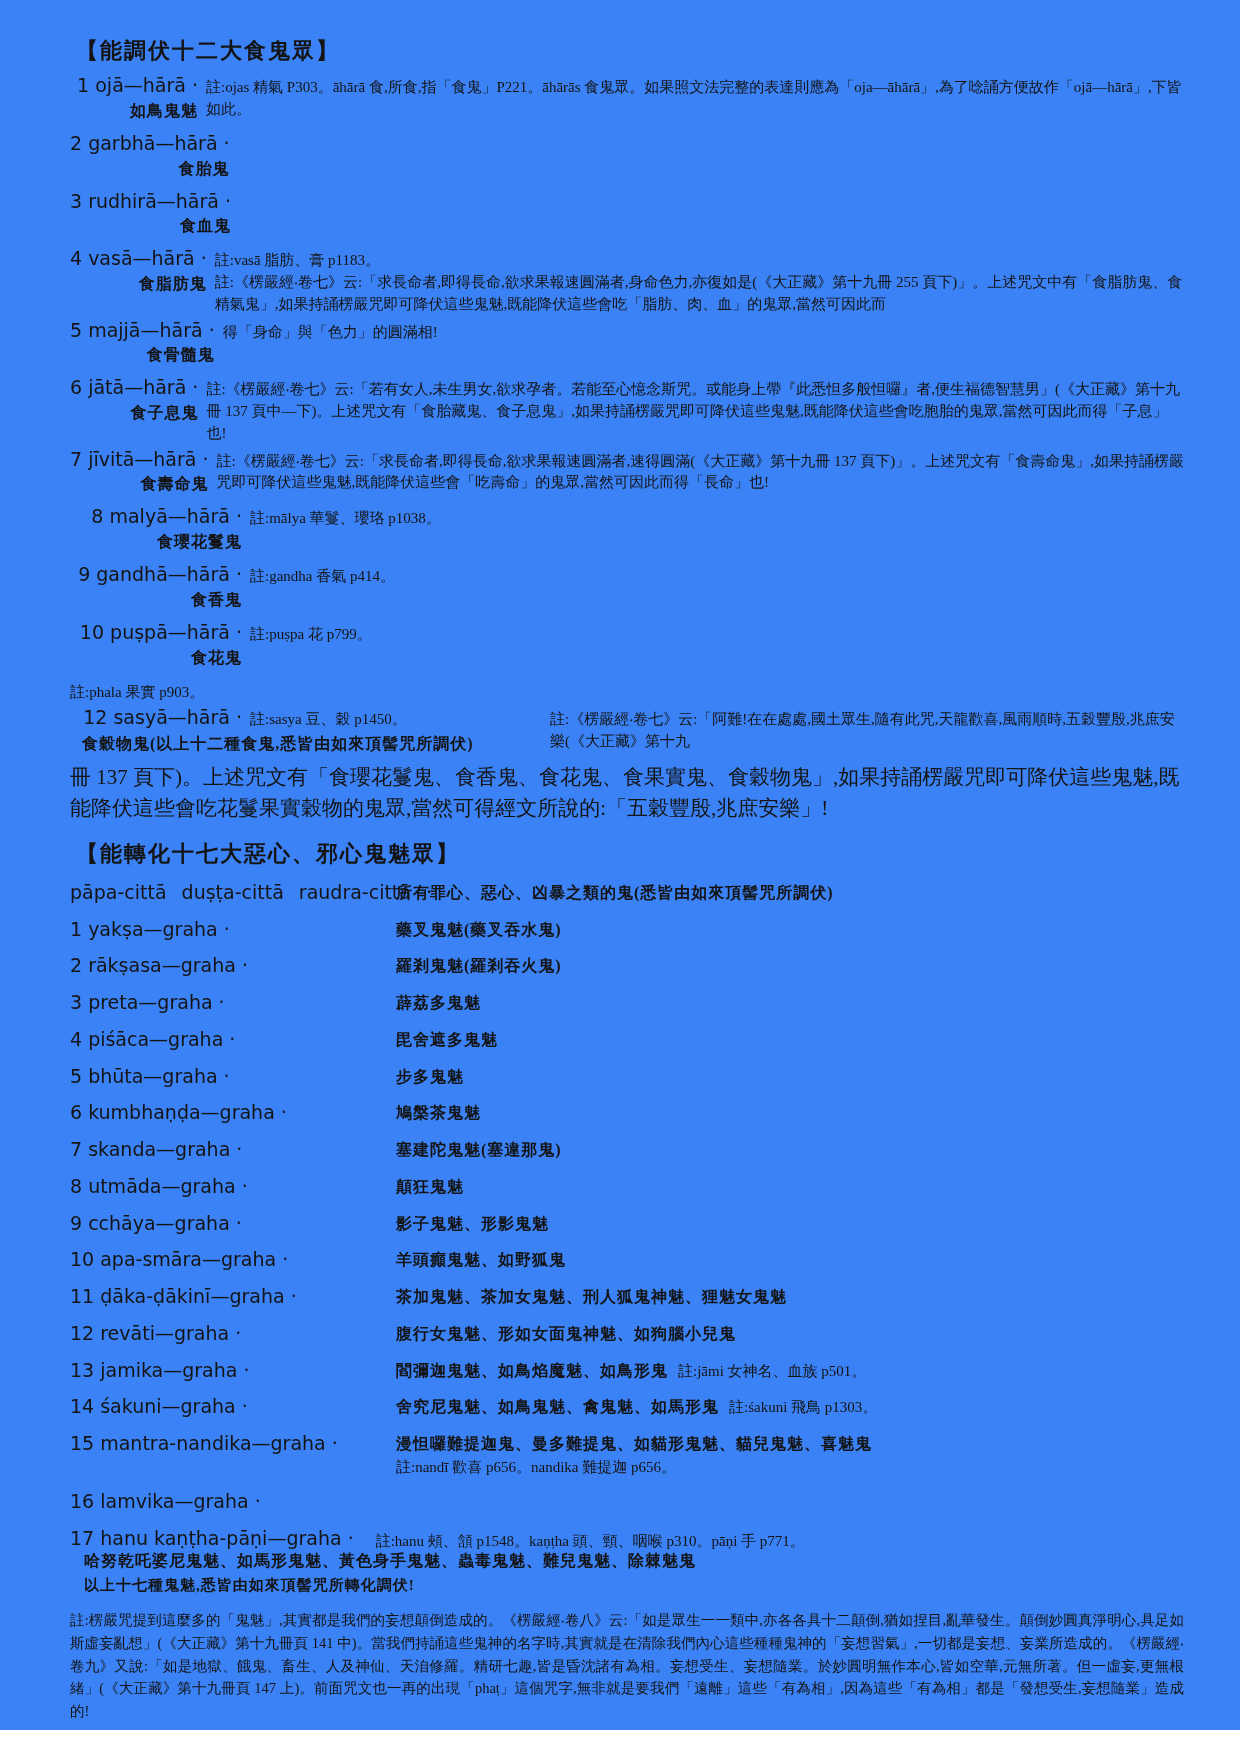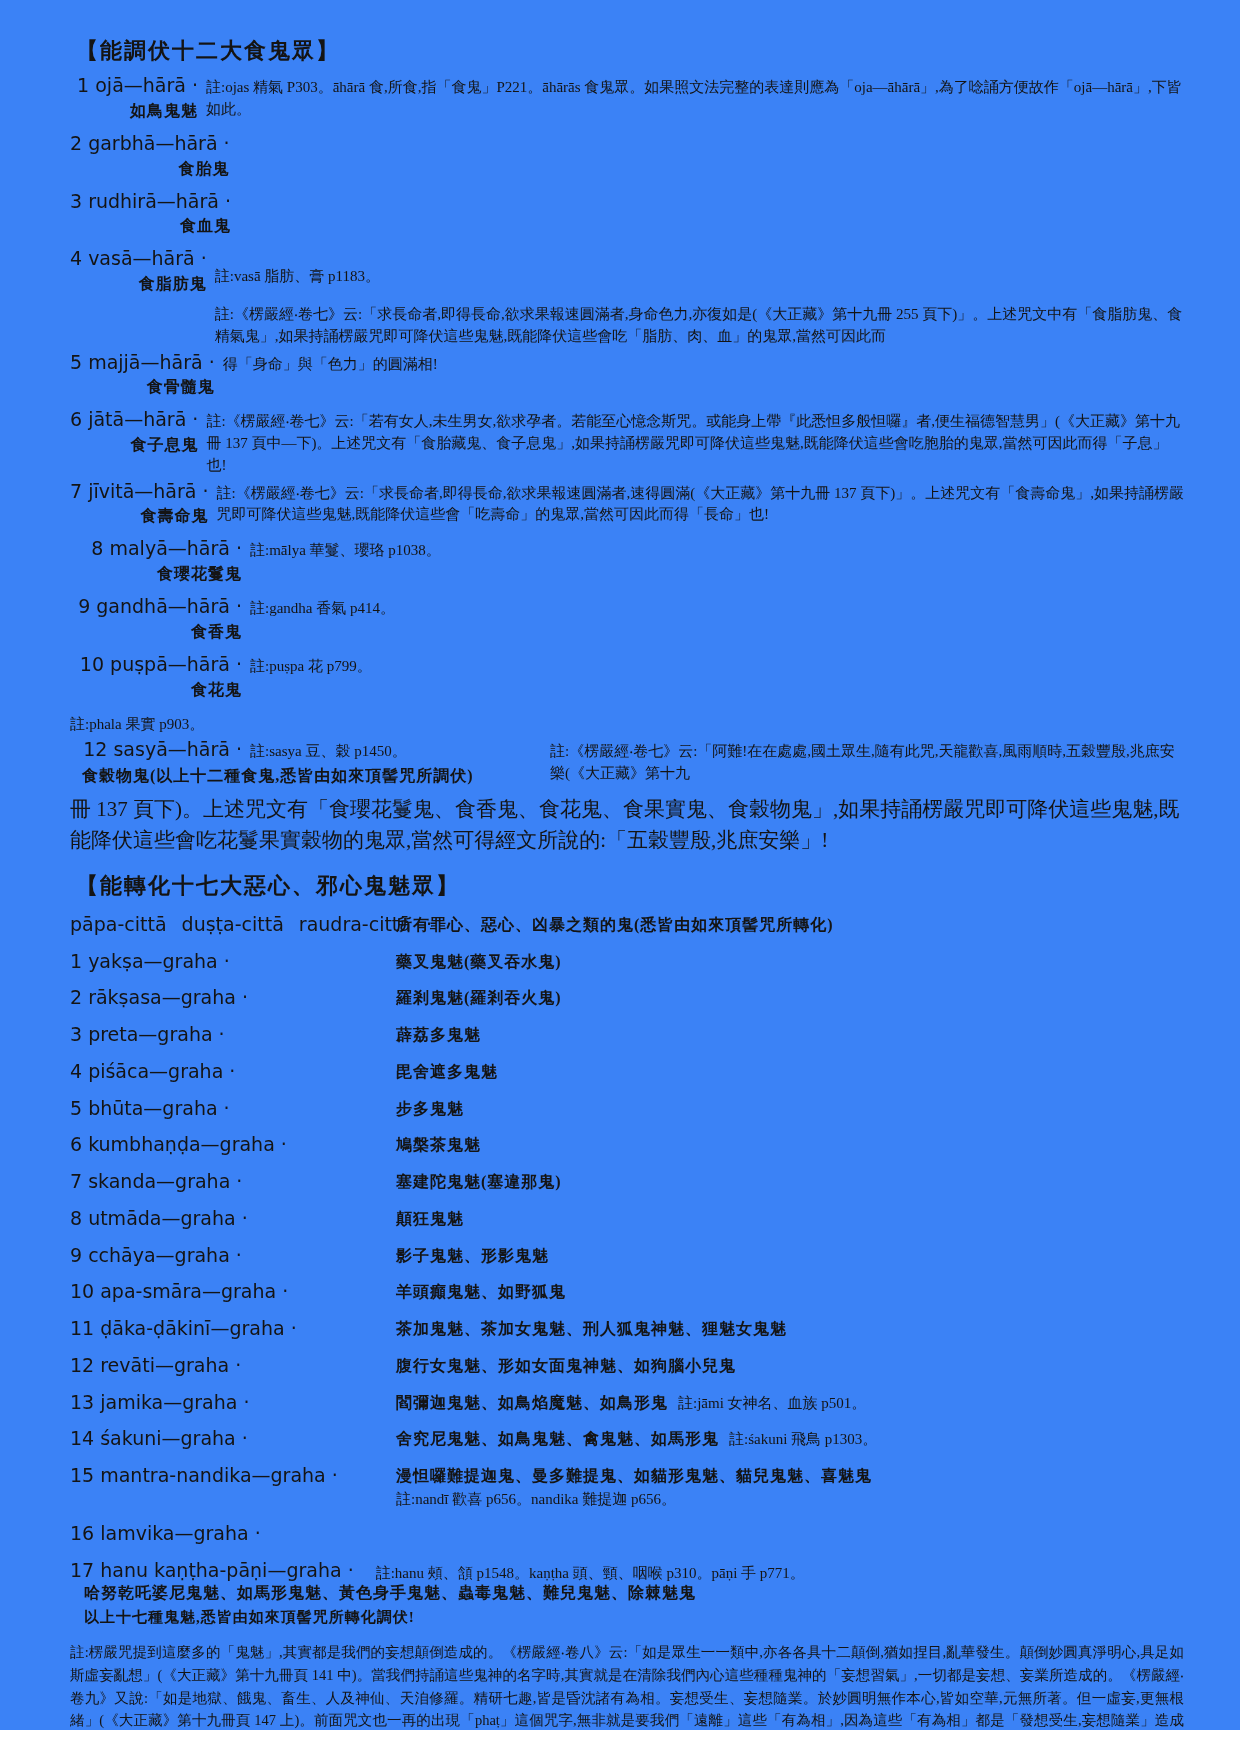--- a/index.html
+++ b/index.html
@@ -26,21 +26,21 @@
     font-size:19px; line-height:1.25; white-space:nowrap;
   }
   .cname {
     font-family:"Liberation Serif",serif; font-size:16px; font-weight:600;
     letter-spacing:1px; margin:3px 0 7px 12px; white-space:nowrap;
   }
   .note {
     font-family:"Liberation Serif",serif; font-size:15px; line-height:1.45;
     padding-top:3px; flex:1;
   }
-  .note .sub { display:block;margin-top:16px; }
+  .note .sub { display:block; }
   .n12a { flex:none; width:300px; }
   .n12b { flex:1; }
   .cname12 { margin-top:-22px; width:520px; white-space:normal; }
   .s1-tail {
     font-size:21px; line-height:1.5; margin:4px 0 6px 0;
   }
 
   
   .g-item { display:flex; align-items:flex-start; margin-bottom:13px; }
   .g-left { flex:none; width:318px; padding-right:8px; }
@@ -173,21 +173,21 @@
   <div class="cname cname12">食穀物鬼(以上十二種食鬼,悉皆由如來頂髻咒所調伏)</div>
   <div class="s1-tail">冊 137 頁下)。上述咒文有「食瓔花鬘鬼、食香鬼、食花鬼、食果實鬼、食穀物鬼」,如果持誦楞嚴咒即可降伏這些鬼魅,既能降伏這些會吃花鬘果實穀物的鬼眾,當然可得經文所說的:「五穀豐殷,兆庶安樂」!</div>
 
   <div class="sec-header second">【能轉化十七大惡心、邪心鬼魅眾】</div>
 
   <div class="g-item">
     <div class="g-left">
       <div class="g-term intro">pāpa-cittā duṣṭa-cittā raudra-cittā ·</div>
     </div>
     <div class="g-right">
-      <div class="g-desc">所有罪心、惡心、凶暴之類的鬼(悉皆由如來頂髻咒所轉化)</div>
+      <div class="g-desc">所有罪心、惡心、凶暴之類的鬼(悉皆由如來頂髻咒所調伏)</div>
     </div>
   </div>
 
   <div class="g-item">
     <div class="g-left">
         <div class="g-term">1 yakṣa—graha ·</div>
       </div>
     <div class="g-right">
         <div class="g-desc">藥叉鬼魅(藥叉吞水鬼)</div>
       </div>

